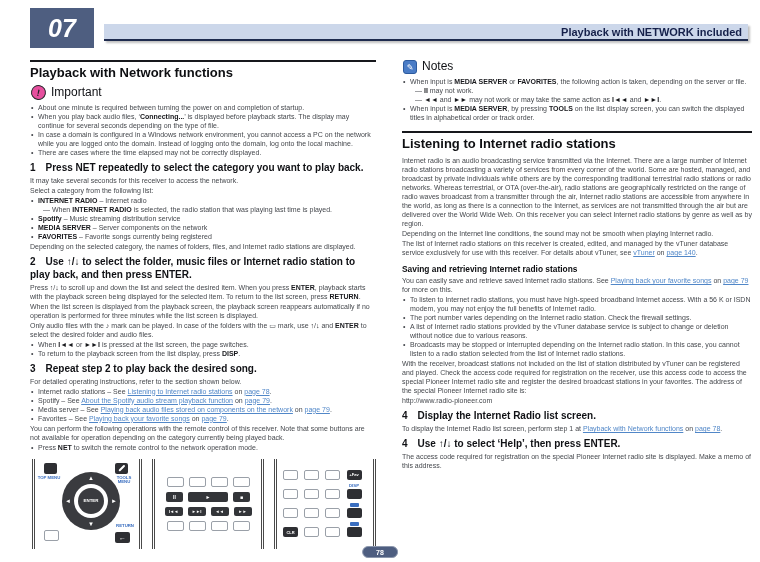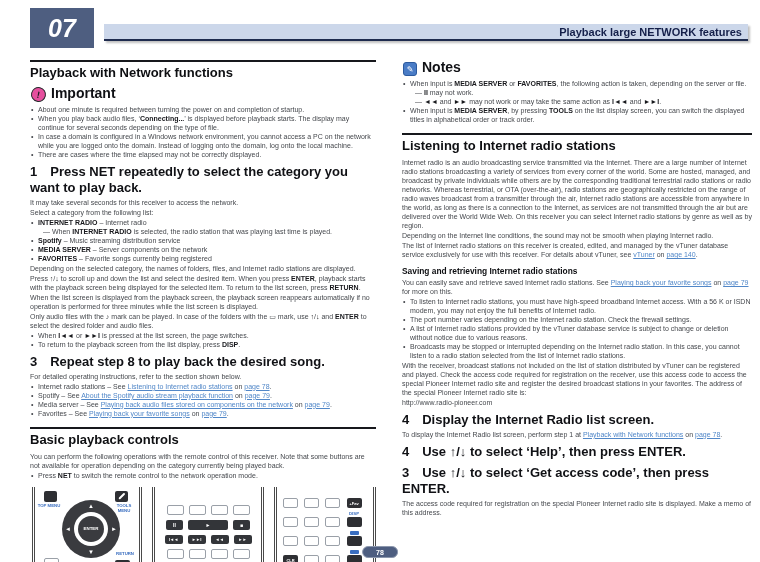--- a/index.html
+++ b/index.html
@@ -15,37 +15,37 @@
   .header-bar span{font-size:11px;font-weight:bold;color:#15204a;}
 
   
   .col{position:absolute;}
   .col-left{left:30px;top:60px;width:346px;}
   .col-right{left:402px;top:57px;width:350px;}
 
   .rule-head{border-top:2px solid #17181c;padding-top:3px;margin:0 0 5px 0;font-size:13px;font-weight:bold;color:#0e0f12;}
   .h2{margin-top:9px;}
   h3{font-size:8.4px;font-weight:bold;color:#0e0f12;margin:7px 0 2px 0;}
-  .step-head{font-size:13px;font-weight:bold;color:#101115;margin:5px 0 1.5px 0;line-height:1.25;}
+  .step-head{font-size:10px;font-weight:bold;color:#101115;margin:5px 0 1.5px 0;line-height:1.25;}
   .body{font-size:7px;line-height:9px;margin:0 0 1px 0;}
   .bullets{margin:0 0 1px 0;padding:0;list-style:none;}
   .bullets li{position:relative;padding-left:8px;font-size:7px;line-height:9px;}
   .bullets li::before{content:"•";position:absolute;left:1px;top:0;color:#45484d;}
   .bullets li.subnote{padding-left:13px;}
   .bullets li.subnote::before{content:"";}
 
   .seg-b{font-weight:bold;color:#17181c;}
   .seg-l{color:#5187c8;text-decoration:underline;}
 
   .callout-head{display:flex;align-items:flex-end;gap:5px;margin:2px 0 3px 1px;}
   .imp-icon{width:13px;height:13px;border-radius:50%;background:#e64f9e;border:1.6px solid #26272b;
     color:#1b1c20;font-size:9px;font-weight:bold;display:flex;align-items:center;justify-content:center;transform:rotate(12deg);}
   .note-icon{width:12px;height:12px;border-radius:3px;background:#4a7cc6;border:1px solid #2c5a9e;
     color:#fff;font-size:8px;display:flex;align-items:center;justify-content:center;}
-  .callout-label{font-size:14px;font-weight:bold;color:#101115;padding-bottom:1px;}
+  .callout-label{font-size:12px;font-weight:normal;color:#101115;padding-bottom:1px;}
 
   
   .remote{display:flex;gap:10px;margin-top:7px;margin-left:2px;}
   .rc-panel{border-left:3px double #4a4a4a;border-right:3px double #4a4a4a;height:90px;box-sizing:border-box;}
   .rc-p1{width:110px;position:relative;}
   .rc-p2{width:112px;display:flex;flex-direction:column;justify-content:center;padding:0 6px;}
   .rc-p3{width:102px;display:flex;flex-direction:column;justify-content:center;padding:0 6px;}
 
   .rc-btn-black{position:absolute;width:13px;height:11px;background:#2e2f33;border-radius:2px;display:flex;align-items:center;justify-content:center;}
   .rc-btn-white{position:absolute;width:13px;height:9px;background:#fff;border:1px solid #9aa0a8;border-radius:2px;}
@@ -82,21 +82,21 @@
   .page-num{position:absolute;left:50%;bottom:4px;transform:translateX(-50%);background:#4e5e80;color:#fff;
     font-size:7px;font-weight:bold;padding:1.5px 13px;border-radius:6px;border:1px solid #8c97ad;}
 </style>
 </head>
 <body>
 
 <div class="page">
 
   <div class="chapter-box">07</div>
   <div class="header-bar">
-    <span>Playback large NETWORK features</span>
+    <span>Playback with NETWORK included</span>
   </div>
 
   <div class="col col-left">
     <div class="rule-head">Playback with Network functions</div>
 
     <div class="callout-head">
       <span class="imp-icon">!</span>
       <span class="callout-label">Important</span>
     </div>
     <ul class="bullets">
@@ -111,38 +111,38 @@
     <p class="body">Select a category from the following list:</p>
     <ul class="bullets">
       <li><span class="seg-b">INTERNET RADIO</span><span> – Internet radio</span></li>
       <li class="subnote"><span>— When </span><span class="seg-b">INTERNET RADIO</span><span> is selected, the radio station that was playing last time is played.</span></li>
       <li><span class="seg-b">Spotify</span><span> – Music streaming distribution service</span></li>
       <li><span class="seg-b">MEDIA SERVER</span><span> – Server components on the network</span></li>
       <li><span class="seg-b">FAVORITES</span><span> – Favorite songs currently being registered</span></li>
     </ul>
     <p class="body">Depending on the selected category, the names of folders, files, and Internet radio stations are displayed.</p>
 
+    <p class="step-head">2 Use ↑/↓ to select the folder, music files or Internet radio station to play back, and then press ENTER.</p>
     <p class="body"><span>Press </span><span class="seg-b">↑</span><span>/</span><span class="seg-b">↓</span><span> to scroll up and down the list and select the desired item. When you press </span><span class="seg-b">ENTER</span><span>, playback starts with the playback screen being displayed for the selected item. To return to the list screen, press </span><span class="seg-b">RETURN</span><span>.</span></p>
     <p class="body">When the list screen is displayed from the playback screen, the playback screen reappears automatically if no operation is performed for three minutes while the list screen is displayed.</p>
     <p class="body"><span>Only audio files with the ♪ mark can be played. In case of the folders with the ▭ mark, use </span><span class="seg-b">↑</span><span>/</span><span class="seg-b">↓</span><span> and </span><span class="seg-b">ENTER</span><span> to select the desired folder and audio files.</span></p>
     <ul class="bullets">
       <li><span>When </span><span class="seg-b">I◄◄</span><span> or </span><span class="seg-b">►►I</span><span> is pressed at the list screen, the page switches.</span></li>
       <li><span>To return to the playback screen from the list display, press </span><span class="seg-b">DISP</span><span>.</span></li>
     </ul>
 
-    <p class="step-head">3 Repeat step 8 to play back the desired song.</p>
+    <p class="step-head">3 Repeat step 2 to play back the desired song.</p>
     <p class="body">For detailed operating instructions, refer to the section shown below.</p>
     <ul class="bullets">
       <li><span>Internet radio stations – See </span><span class="seg-l">Listening to Internet radio stations</span><span> on </span><span class="seg-l">page 78</span><span>.</span></li>
       <li><span>Spotify – See </span><span class="seg-l">About the Spotify audio stream playback function</span><span> on </span><span class="seg-l">page 79</span><span>.</span></li>
       <li><span>Media server – See </span><span class="seg-l">Playing back audio files stored on components on the network</span><span> on </span><span class="seg-l">page 79</span><span>.</span></li>
       <li><span>Favorites – See </span><span class="seg-l">Playing back your favorite songs</span><span> on </span><span class="seg-l">page 79</span><span>.</span></li>
     </ul>
 
-    <div class="rule-head h2">Basic playback controls</div>
     <p class="body">You can perform the following operations with the remote control of this receiver. Note that some buttons are not available for operation depending on the category currently being played back.</p>
     <ul class="bullets">
       <li><span>Press </span><span class="seg-b">NET</span><span> to switch the remote control to the network operation mode.</span></li>
     </ul>
 
     <div class="remote">
       <div class="rc-panel rc-p1">
         <span class="rc-btn-black tl"></span>
         <span class="rc-lbl lbl-topmenu">TOP MENU</span>
         <span class="rc-btn-black tr">
@@ -255,18 +255,17 @@
       <li><span>The port number varies depending on the Internet radio station. Check the firewall settings.</span></li>
       <li><span>A list of Internet radio stations provided by the vTuner database service is subject to change or deletion without notice due to various reasons.</span></li>
       <li><span>Broadcasts may be stopped or interrupted depending on the Internet radio station. In this case, you cannot listen to a radio station selected from the list of Internet radio stations.</span></li>
     </ul>
 
     <p class="body">With the receiver, broadcast stations not included on the list of station distributed by vTuner can be registered and played. Check the access code required for registration on the receiver, use this access code to access the special Pioneer Internet radio site and register the desired broadcast stations in your favorites. The address of the special Pioneer Internet radio site is:</p>
     <p class="body">http://www.radio-pioneer.com</p>
     <p class="step-head">4 Display the Internet Radio list screen.</p>
     <p class="body"><span>To display the Internet Radio list screen, perform step 1 at </span><span class="seg-l">Playback with Network functions</span><span> on </span><span class="seg-l">page 78</span><span>.</span></p>
     <p class="step-head">4 Use ↑/↓ to select ‘Help’, then press ENTER.</p>
-    <p class="step-head">3 Use ↑/↓ to select ‘Get access code’, then press ENTER.</p>
     <p class="body">The access code required for registration on the special Pioneer Internet radio site is displayed. Make a memo of this address.</p>
   </div>
 
   <div class="page-num">78</div>
 </div>
 
 </body></html>

